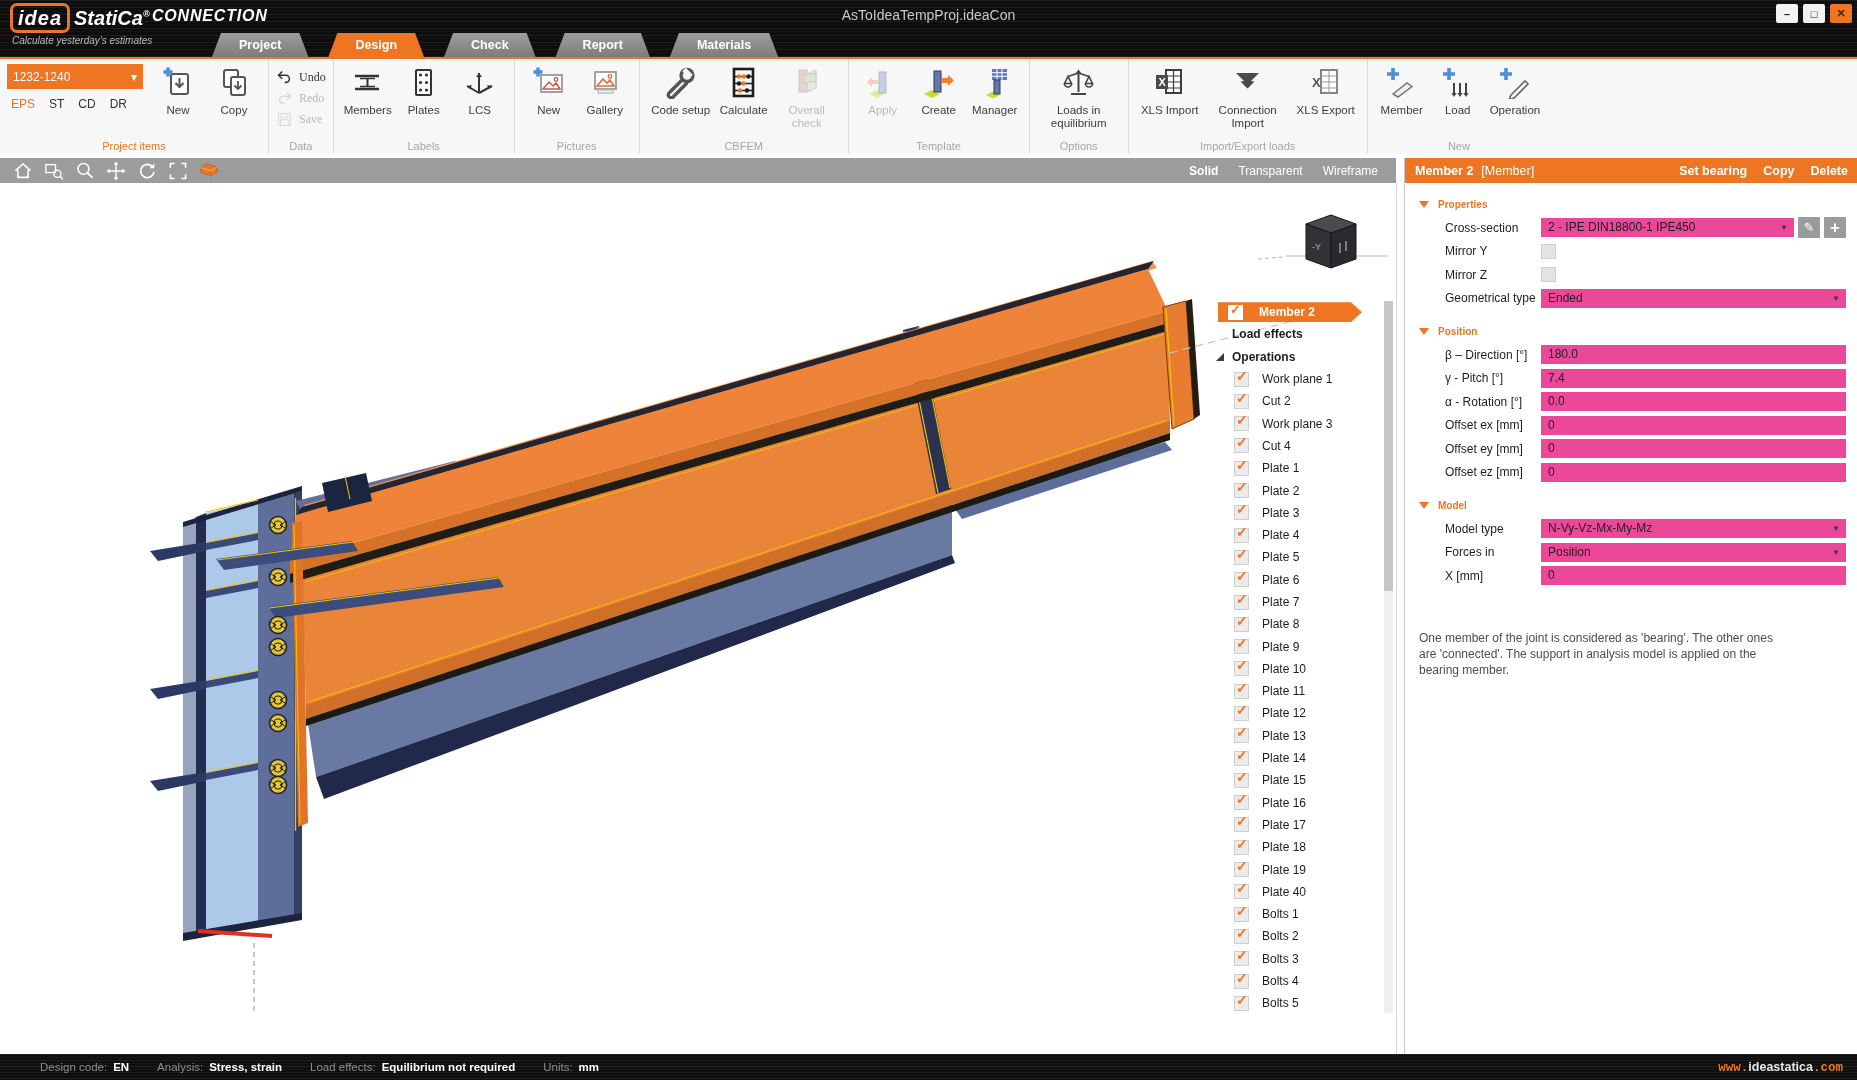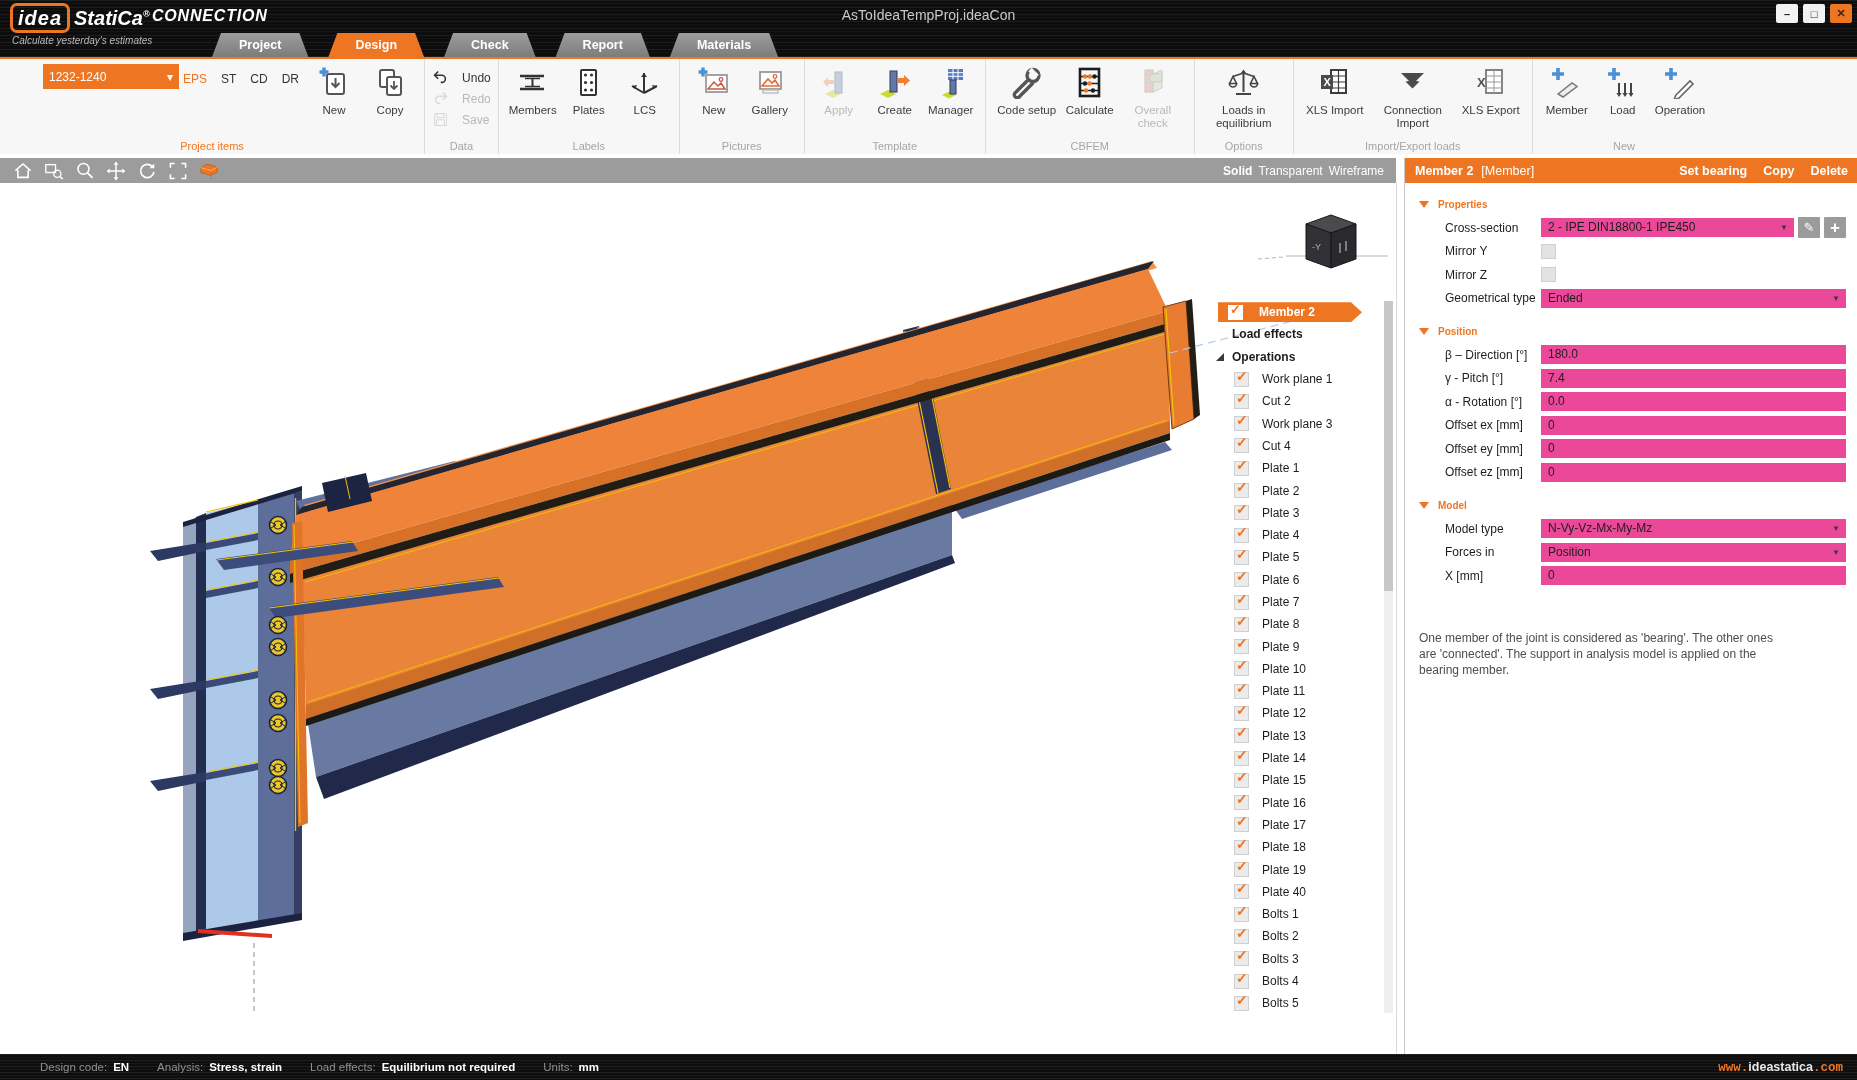--- a/index.html
+++ b/index.html
@@ -34,36 +34,36 @@
   .rgroup-label{position:absolute;bottom:2px;left:0;right:0;text-align:center;font-size:11px;color:#a6a6a6;white-space:nowrap;}
   .rgroup-label.accent{color:#ee7623;}
   .rbtn{display:flex;flex-direction:column;align-items:center;min-width:48px;padding:2px 3px 0 3px;cursor:default;}
   .rbtn svg{width:33px;height:33px;flex:none;}
   .rbtn .lbl{font-size:11.5px;color:#3c3c3c;text-align:center;line-height:1.12;margin-top:1px;white-space:nowrap;}
   .rbtn.wrap .lbl{white-space:normal;width:62px;}
   .rbtn.wide .lbl{width:78px;}
   .rbtn.disabled .lbl{color:#b9b9b9;}
   .rbtn.disabled svg{opacity:.45;}
   .stack{display:flex;flex-direction:column;gap:4px;padding-top:5px;}
-  .sbtn{display:flex;align-items:center;gap:13px;font-size:12px;color:#333;cursor:default;}
+  .sbtn{display:flex;align-items:center;gap:6px;font-size:12px;color:#333;cursor:default;font-family:Liberation Serif, serif;}
   .sbtn svg{width:17px;height:17px;}
   .sbtn.disabled{color:#b9b9b9;}
   .sbtn.disabled svg{opacity:.45;}
-  .pi-left{display:flex;flex-direction:row;margin-right:6px;margin-left:36px;}
+  .pi-left{display:flex;flex-direction:column;margin-right:6px;}
   .pi-select{width:124px;height:25px;background:#ee7623;color:#fff;font-size:12px;display:flex;
     align-items:center;padding:0 6px;justify-content:space-between;cursor:default;}
   .pi-codes{display:flex;gap:14px;margin-top:8px;padding-left:4px;font-size:12px;color:#333;}
   .pi-codes span.on{color:#ee7623;}
   
   .viewbar{position:absolute;top:158px;left:0;width:1396px;height:25px;background:#9c9c9c;
     display:flex;align-items:center;}
   .vicons{display:flex;align-items:center;gap:9px;padding-left:12px;}
   .vicon{width:22px;height:22px;display:flex;align-items:center;justify-content:center;cursor:default;}
   .vicon svg{width:20px;height:20px;}
-  .vmodes{margin-left:auto;display:flex;gap:6px;padding-right:12px;font-size:12px;color:#fff;}
+  .vmodes{margin-left:auto;display:flex;gap:20px;padding-right:18px;font-size:12px;color:#fff;}
   .vmode.on{font-weight:bold;}
   .canvas{position:absolute;top:183px;left:0;width:1396px;height:871px;background:#fff;
     border-right:1px solid #d8d8d8;overflow:hidden;}
   .scene{position:absolute;top:0;left:0;}
   
   .tree{position:absolute;left:1204px;top:118px;width:176px;}
   .trow{height:22.3px;display:flex;align-items:center;font-size:12px;color:#1d1d1d;}
   .trow .cb{width:13px;height:13px;background:#ebebeb;border:1px solid #cfcfcf;position:relative;
     flex:none;margin-right:13px;}
   .trow .cb .chk{position:absolute;left:1px;top:-5px;color:#ee7623;font-weight:bold;font-size:14px;}
@@ -253,48 +253,20 @@
               <rect x="7" y="6" width="21" height="17" stroke="#999" stroke-width="1.8" fill="#fff"></rect>
               <path d="M9 20l6-7 4 4 3-3 4 6z" stroke="#e46a33" stroke-width="1.6"></path>
               <circle cx="22" cy="10.5" r="1.8" stroke="#e46a33" stroke-width="1.3"></circle>
               <rect x="10" y="24" width="15" height="3" stroke="#bbb" stroke-width="1.4"></rect>
             </svg></span>
           <span class="lbl">Gallery</span>
         </div>
         <div class="rgroup-label">Pictures</div>
       </div>
       <div class="rgroup">
-        <div class="rbtn disabled">
-          <span><svg viewBox="0 0 33 33" fill="none">
-              <path d="M3 28l8-4 8 4-8 4z" fill="#cadb2e"></path>
-              <rect x="13" y="6" width="7" height="21" fill="#8fa0c4" stroke="#5a6a92"></rect>
-              <path d="M12 14H6v-3l-5 5 5 5v-3h6z" fill="#f0a070"></path>
-            </svg></span>
-          <span class="lbl">Apply</span>
-        </div>
-        <div class="rbtn">
-          <span><svg viewBox="0 0 33 33" fill="none">
-              <path d="M2 28l8-4 8 4-8 4z" fill="#cadb2e"></path>
-              <rect x="12" y="5" width="7" height="21" fill="#6478a8" stroke="#2f3b5c"></rect>
-              <path d="M20 12h6V9l6 5.5-6 5.5v-3h-6z" fill="#ee8030"></path>
-            </svg></span>
-          <span class="lbl">Create</span>
-        </div>
-        <div class="rbtn">
-          <span><svg viewBox="0 0 33 33" fill="none">
-              <rect x="14" y="3" width="15" height="11" fill="#5a7bc0"></rect>
-              <path d="M14 6.7h15M14 10.3h15M19 3v11M24 3v11" stroke="#fff" stroke-width="1"></path>
-              <path d="M8 29l7-3.5 7 3.5-7 3.5z" fill="#cadb2e"></path>
-              <rect x="16" y="14" width="6" height="14" fill="#6478a8" stroke="#2f3b5c"></rect>
-            </svg></span>
-          <span class="lbl">Manager</span>
-        </div>
-        <div class="rgroup-label">Template</div>
-      </div>
-      <div class="rgroup">
         <div class="rbtn wrap">
           <span><svg viewBox="0 0 33 33" fill="none">
               <circle cx="23" cy="9.5" r="6" stroke="#555" stroke-width="3.4"></circle>
               <path d="M20 3.5l7 7" stroke="#f7f7f7" stroke-width="5"></path>
               <path d="M18.5 13.5L6 26a3 3 0 1 0 4 4l12.5-12.5" stroke="#555" stroke-width="3.4" stroke-linecap="round"></path>
             </svg></span>
           <span class="lbl">Code setup</span>
         </div>
         <div class="rbtn">
           <span><svg viewBox="0 0 33 33" fill="none">
@@ -312,20 +284,48 @@
         </div>
         <div class="rbtn disabled wrap">
           <span><svg viewBox="0 0 33 33" fill="none">
               <rect x="9" y="4" width="8" height="22" fill="#d9a0a0" stroke="#a88"></rect>
               <path d="M17 8l9-4v18l-9 4z" fill="#cfd6c2" stroke="#9aa488"></path>
               <rect x="14" y="10" width="12" height="8" fill="#bcd0b0" stroke="#8aa478" transform="skewY(-6)"></rect>
             </svg></span>
           <span class="lbl">Overall check</span>
         </div>
         <div class="rgroup-label">CBFEM</div>
+      </div>
+      <div class="rgroup">
+        <div class="rbtn disabled">
+          <span><svg viewBox="0 0 33 33" fill="none">
+              <path d="M3 28l8-4 8 4-8 4z" fill="#cadb2e"></path>
+              <rect x="13" y="6" width="7" height="21" fill="#8fa0c4" stroke="#5a6a92"></rect>
+              <path d="M12 14H6v-3l-5 5 5 5v-3h6z" fill="#f0a070"></path>
+            </svg></span>
+          <span class="lbl">Apply</span>
+        </div>
+        <div class="rbtn">
+          <span><svg viewBox="0 0 33 33" fill="none">
+              <path d="M2 28l8-4 8 4-8 4z" fill="#cadb2e"></path>
+              <rect x="12" y="5" width="7" height="21" fill="#6478a8" stroke="#2f3b5c"></rect>
+              <path d="M20 12h6V9l6 5.5-6 5.5v-3h-6z" fill="#ee8030"></path>
+            </svg></span>
+          <span class="lbl">Create</span>
+        </div>
+        <div class="rbtn">
+          <span><svg viewBox="0 0 33 33" fill="none">
+              <rect x="14" y="3" width="15" height="11" fill="#5a7bc0"></rect>
+              <path d="M14 6.7h15M14 10.3h15M19 3v11M24 3v11" stroke="#fff" stroke-width="1"></path>
+              <path d="M8 29l7-3.5 7 3.5-7 3.5z" fill="#cadb2e"></path>
+              <rect x="16" y="14" width="6" height="14" fill="#6478a8" stroke="#2f3b5c"></rect>
+            </svg></span>
+          <span class="lbl">Manager</span>
+        </div>
+        <div class="rgroup-label">Template</div>
       </div>
       <div class="rgroup">
         <div class="rbtn wrap wide">
           <span><svg viewBox="0 0 33 33" fill="none">
               <path d="M16.5 5v21M9 28h15" stroke="#444" stroke-width="2"></path>
               <path d="M16.5 7L6 10.5M16.5 7l10.5 3.5" stroke="#444" stroke-width="1.8"></path>
               <path d="M16.5 3.5l-2.5 3.5h5z" fill="#444"></path>
               <path d="M2.5 17.5L6 10.5l3.5 7z" stroke="#444" stroke-width="1.6"></path>
               <path d="M2.5 17.5a3.5 3.5 0 0 0 7 0" stroke="#444" stroke-width="1.6"></path>
               <path d="M23.5 17.5l3.5-7 3.5 7z" stroke="#444" stroke-width="1.6"></path>

